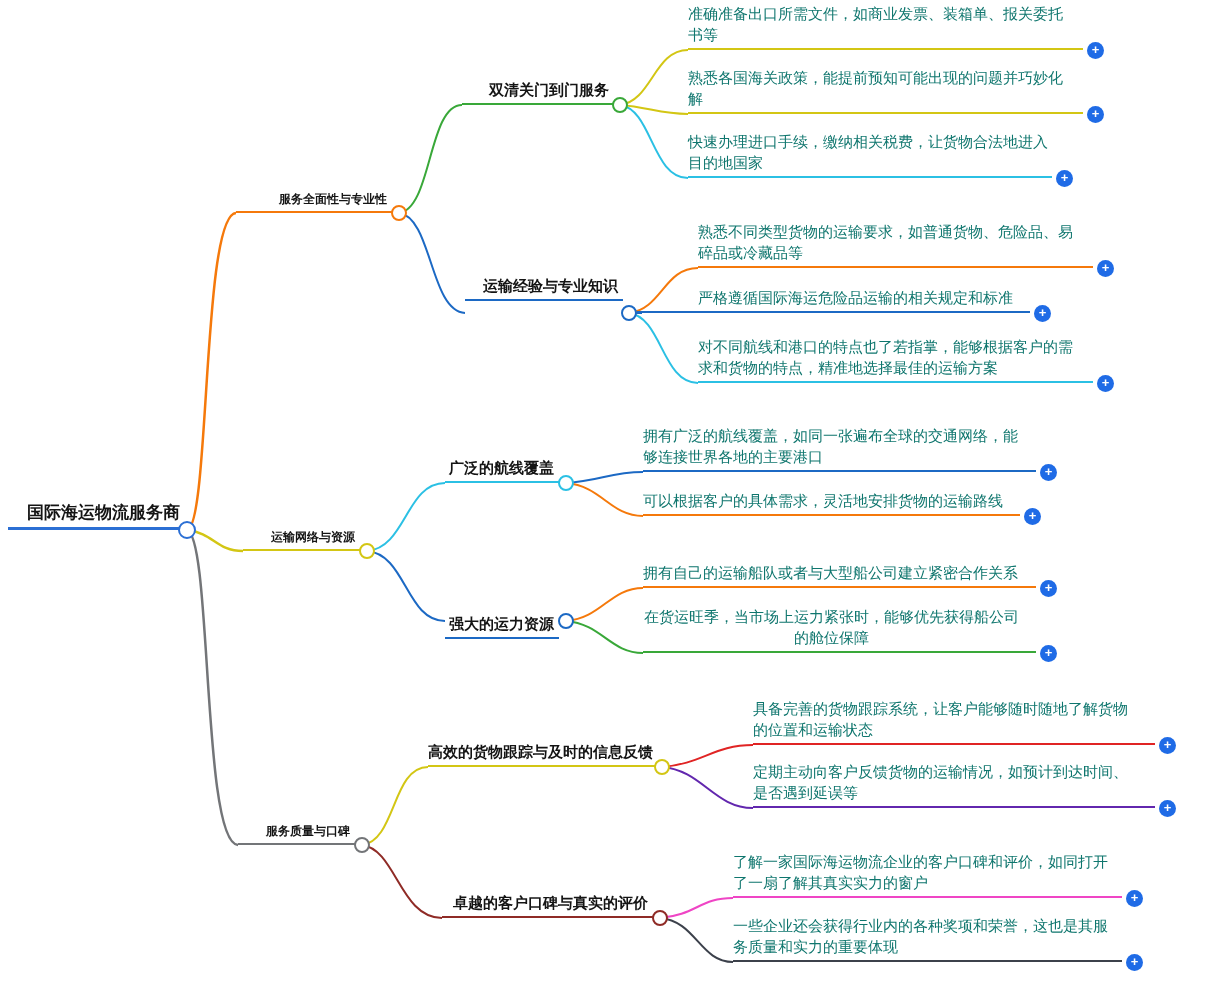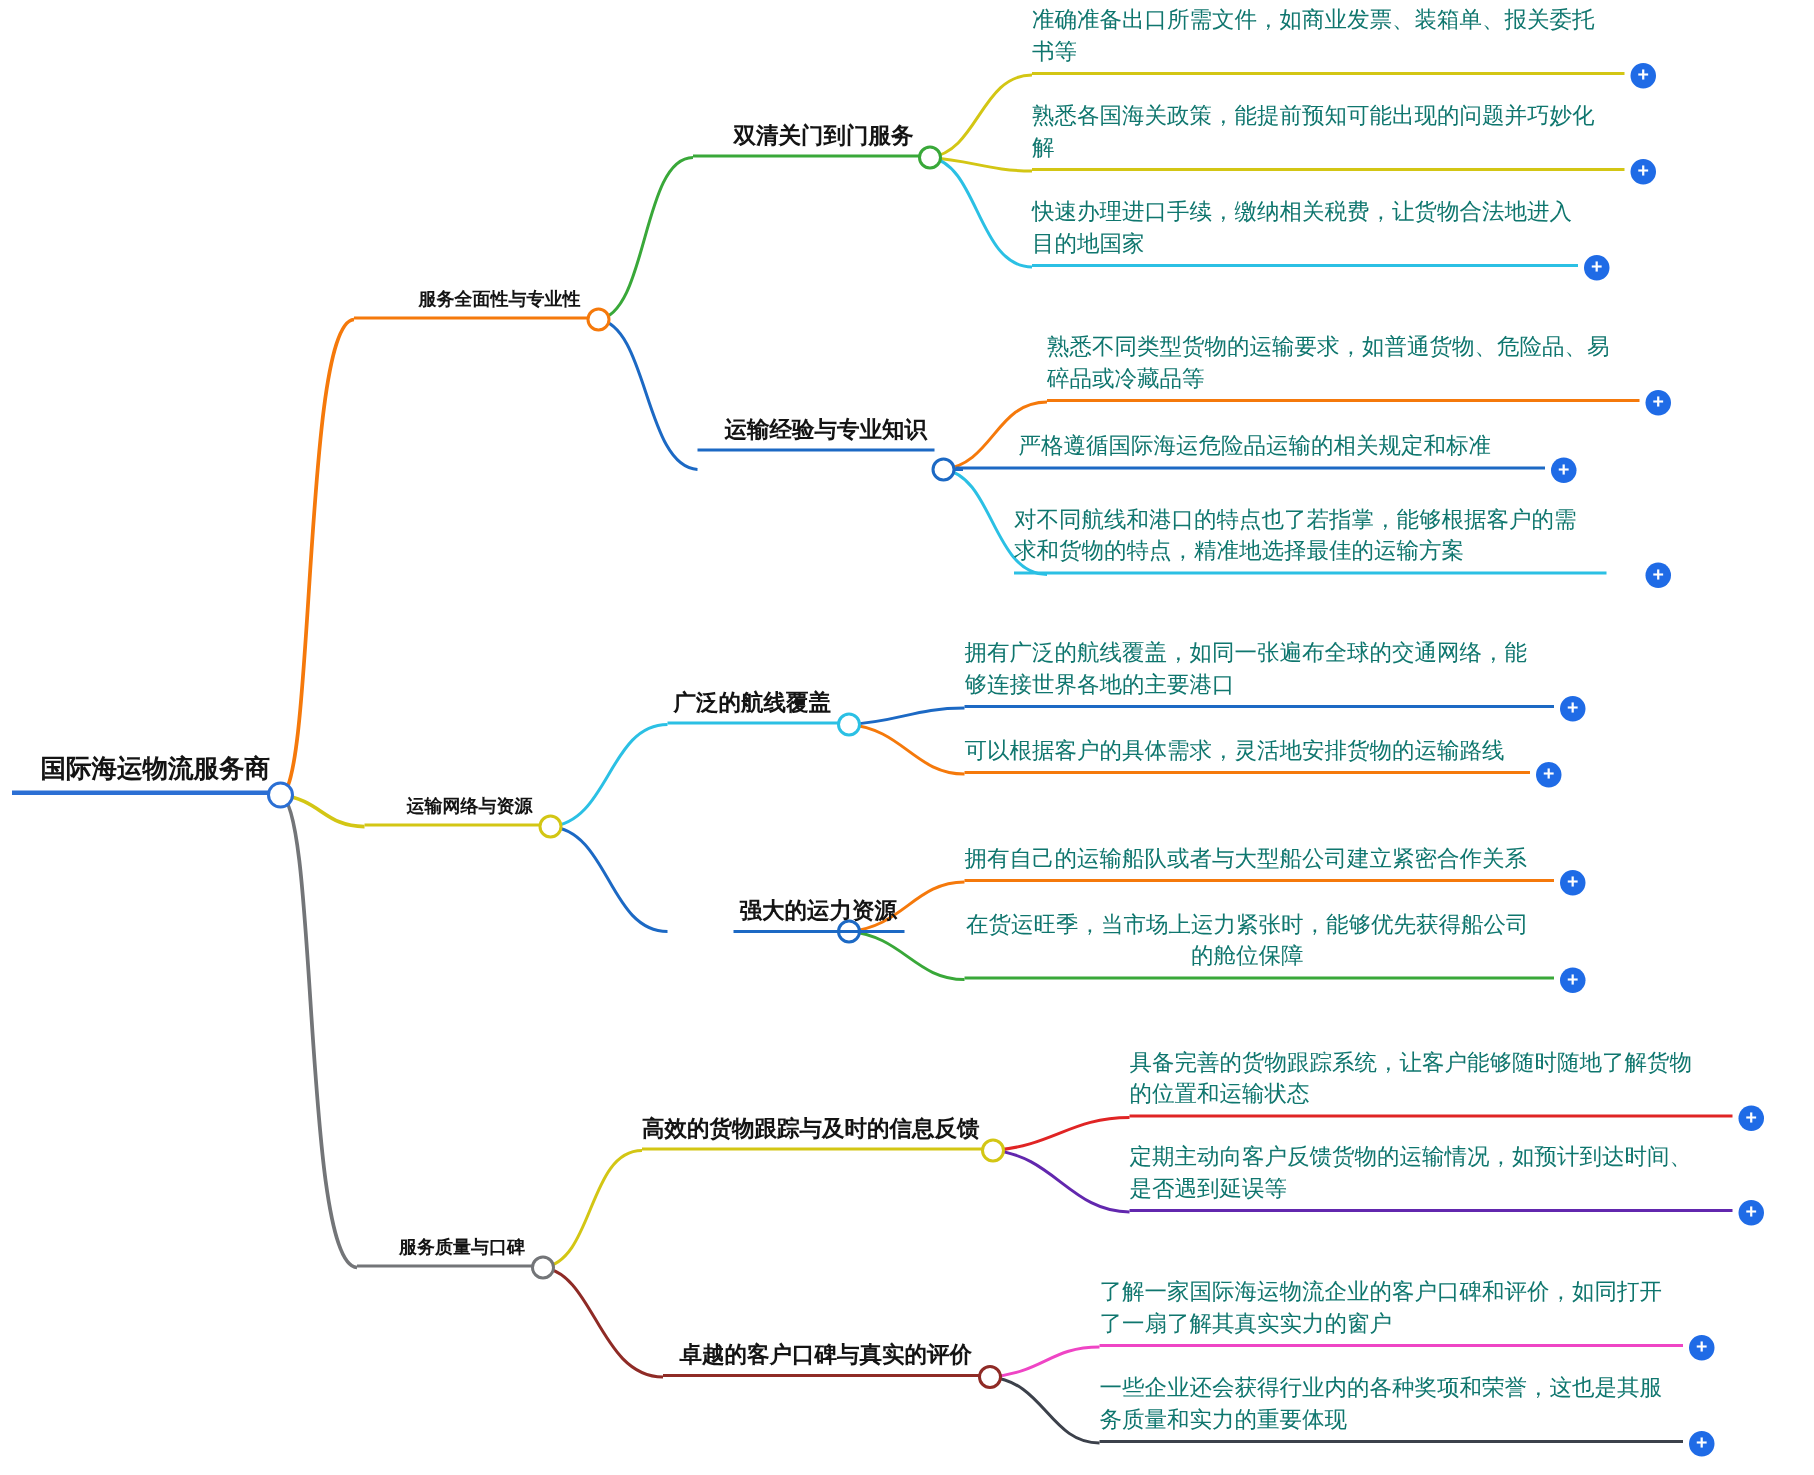--- a/index.html
+++ b/index.html
@@ -94,21 +94,21 @@
 
   <div class="topic sub" style="left:462px;bottom:878px;width:152px;border-bottom-color:#39a839;">
     <span>双清关门到门服务</span>
   </div>
   <div class="topic sub" style="left:465px;bottom:682px;width:158px;border-bottom-color:#1c69c4;">
     <span>运输经验与专业知识</span>
   </div>
   <div class="topic sub" style="left:445px;bottom:500px;width:114px;border-bottom-color:#2bc0e4;">
     <span>广泛的航线覆盖</span>
   </div>
-  <div class="topic sub" style="left:445px;bottom:361px;width:114px;border-bottom-color:#1c69c4;margin-left:44px;">
+  <div class="topic sub" style="left:445px;bottom:344px;width:114px;border-bottom-color:#1c69c4;">
     <span>强大的运力资源</span>
   </div>
   <div class="topic sub" style="left:428px;bottom:216px;width:227px;border-bottom-color:#d3c614;">
     <span>高效的货物跟踪与及时的信息反馈</span>
   </div>
   <div class="topic sub" style="left:442px;bottom:65px;width:211px;border-bottom-color:#8f2b26;">
     <span>卓越的客户口碑与真实的评价</span>
   </div>
 
   <div class="leaf" style="left:688px;bottom:933px;width:395px;border-bottom-color:#d3c614;">
@@ -118,23 +118,23 @@
     <span class="txt">熟悉各国海关政策，能提前预知可能出现的问题并巧妙化解</span>
   </div>
   <div class="leaf" style="left:688px;bottom:805px;width:364px;border-bottom-color:#2bc0e4;">
     <span class="txt">快速办理进口手续，缴纳相关税费，让货物合法地进入目的地国家</span>
   </div>
 
   <div class="leaf" style="left:698px;bottom:715px;width:395px;border-bottom-color:#f5790b;">
     <span class="txt">熟悉不同类型货物的运输要求，如普通货物、危险品、易碎品或冷藏品等</span>
   </div>
   <div class="leaf" style="left:637px;bottom:670px;width:393px;border-bottom-color:#1c69c4;">
-    <span class="txt" style="margin-left:42px;">严格遵循国际海运危险品运输的相关规定和标准</span>
+    <span class="txt" style="margin-left:61px;">严格遵循国际海运危险品运输的相关规定和标准</span>
   </div>
-  <div class="leaf" style="left:676px;bottom:600px;width:395px;border-bottom-color:#2bc0e4;">
+  <div class="leaf" style="left:698px;bottom:600px;width:395px;border-bottom-color:#2bc0e4;">
     <span class="txt">对不同航线和港口的特点也了若指掌，能够根据客户的需求和货物的特点，精准地选择最佳的运输方案</span>
   </div>
 
   <div class="leaf" style="left:643px;bottom:511px;width:393px;border-bottom-color:#1c69c4;">
     <span class="txt">拥有广泛的航线覆盖，如同一张遍布全球的交通网络，能够连接世界各地的主要港口</span>
   </div>
   <div class="leaf" style="left:643px;bottom:467px;width:377px;border-bottom-color:#f5790b;">
     <span class="txt">可以根据客户的具体需求，灵活地安排货物的运输路线</span>
   </div>
 

